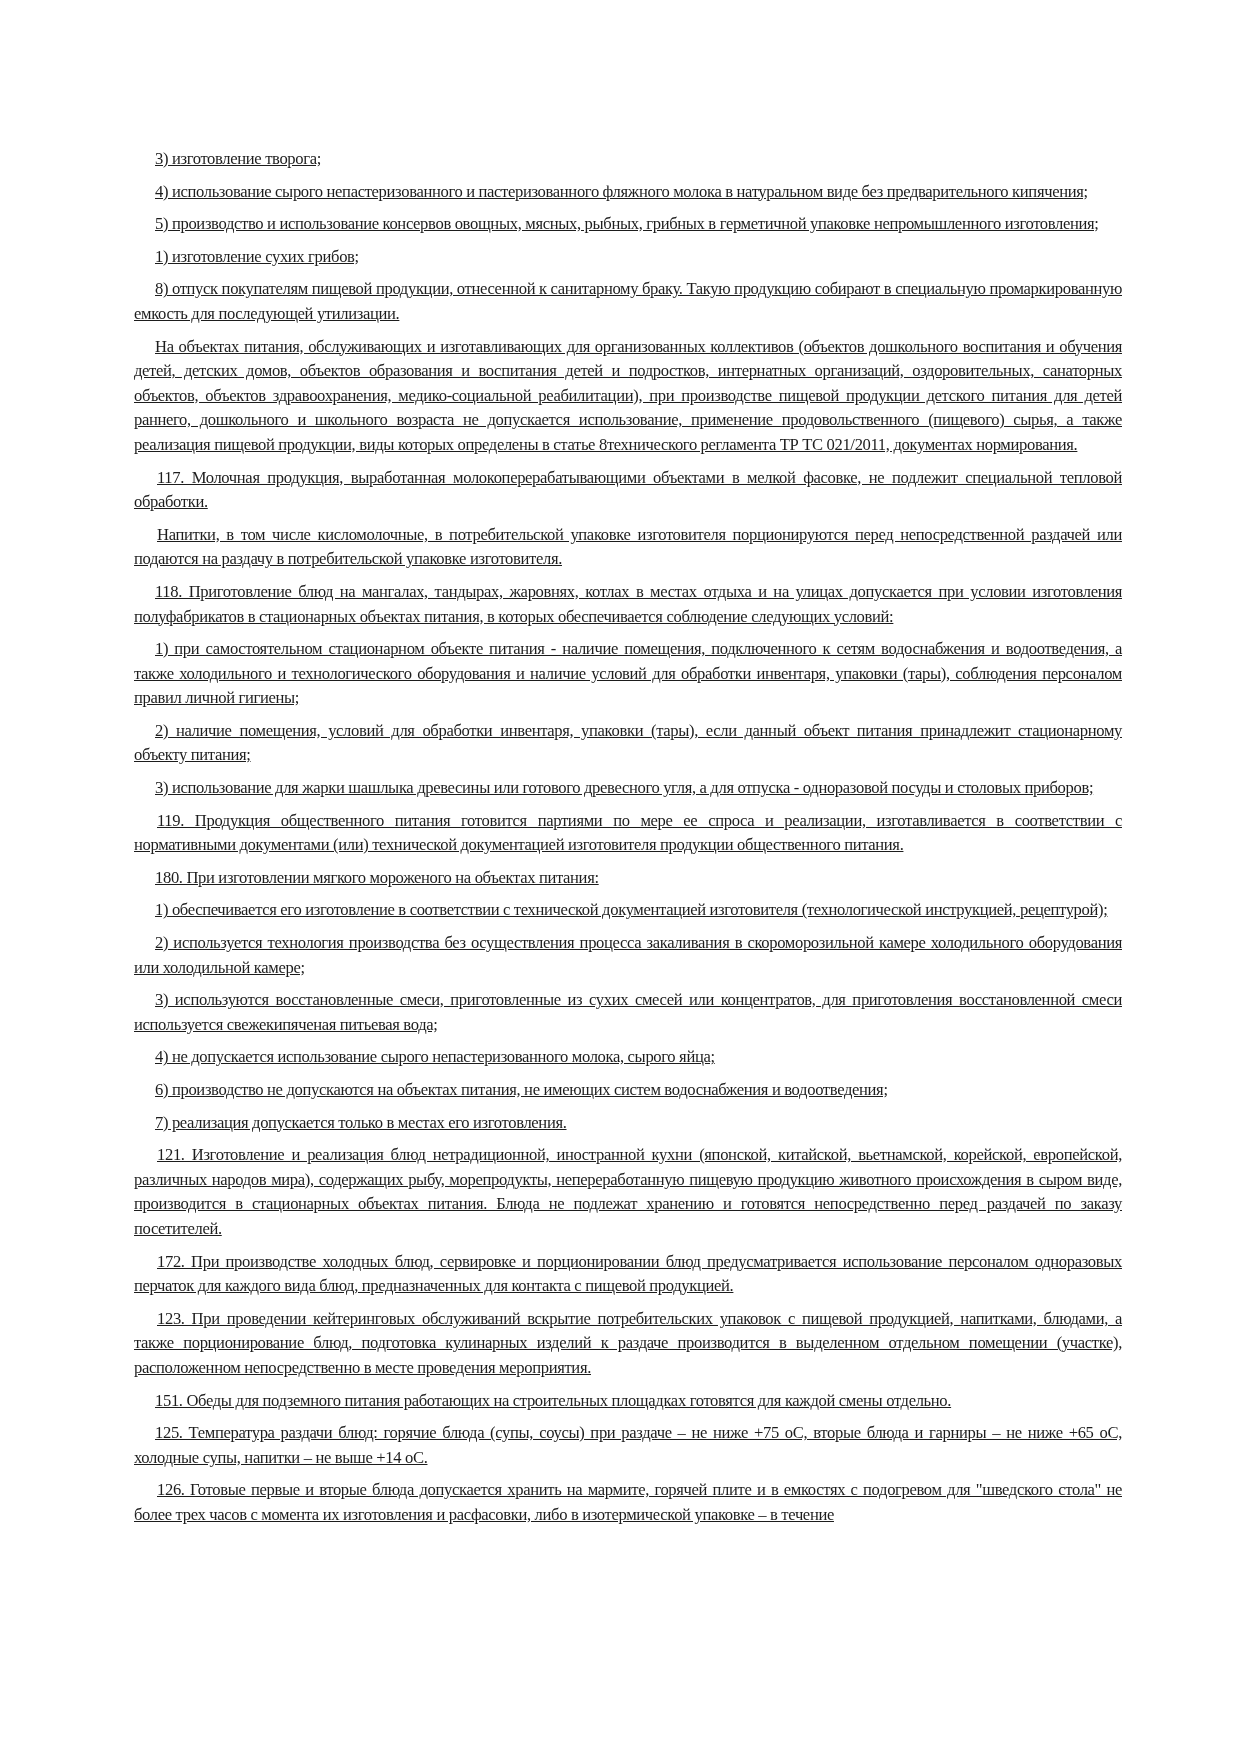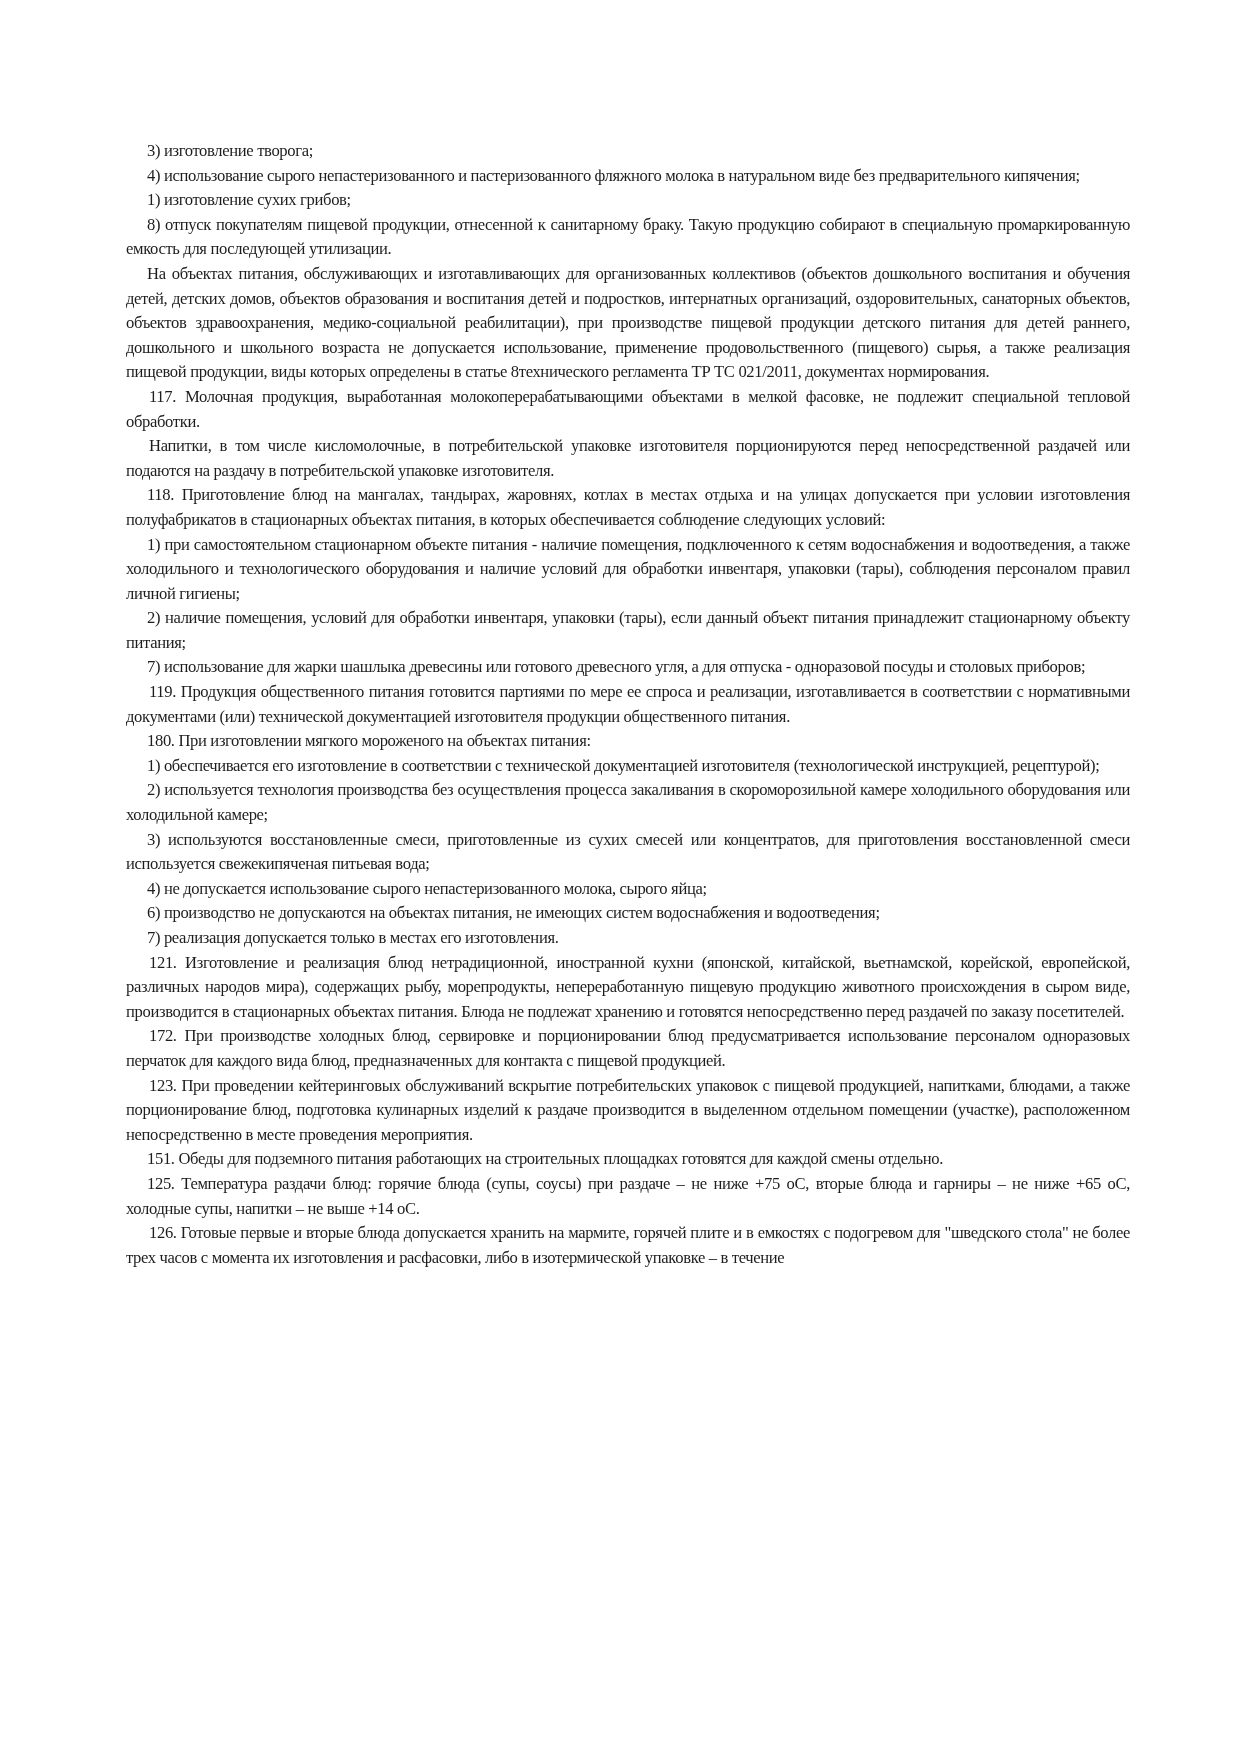--- a/index.html
+++ b/index.html
@@ -18,44 +18,46 @@
     left: 126px;
     top: 139px;
     width: 1004px;
     font-family: "Liberation Serif", serif;
     font-size: 16.6px;
     line-height: 24.6px;
     color: #1d1d1d;
     letter-spacing: -0.35px;
   }
   .para {
-    margin: 0;
+    margin: 8px;
     padding: 0;
     text-align: justify;
     text-indent: 21px;
+    text-decoration: underline;
   }
   .para.num {
     text-indent: 23px;
   }
 </style>
 </head>
 <body>
 
 <div class="page">
   <p class="para">3) изготовление творога;</p>
   <p class="para">4) использование сырого непастеризованного и пастеризованного фляжного молока в натуральном виде без предварительного кипячения;</p>
+  <p class="para">5) производство и использование консервов овощных, мясных, рыбных, грибных в герметичной упаковке непромышленного изготовления;</p>
   <p class="para">1) изготовление сухих грибов;</p>
   <p class="para">8) отпуск покупателям пищевой продукции, отнесенной к санитарному браку. Такую продукцию собирают в специальную промаркированную емкость для последующей утилизации.</p>
   <p class="para">На объектах питания, обслуживающих и изготавливающих для организованных коллективов (объектов дошкольного воспитания и обучения детей, детских домов, объектов образования и воспитания детей и подростков, интернатных организаций, оздоровительных, санаторных объектов, объектов здравоохранения, медико-социальной реабилитации), при производстве пищевой продукции детского питания для детей раннего, дошкольного и школьного возраста не допускается использование, применение продовольственного (пищевого) сырья, а также реализация пищевой продукции, виды которых определены в статье 8технического регламента ТР ТС 021/2011, документах нормирования.</p>
   <p class="para num">117. Молочная продукция, выработанная молокоперерабатывающими объектами в мелкой фасовке, не подлежит специальной тепловой обработки.</p>
   <p class="para num">Напитки, в том числе кисломолочные, в потребительской упаковке изготовителя порционируются перед непосредственной раздачей или подаются на раздачу в потребительской упаковке изготовителя.</p>
   <p class="para">118. Приготовление блюд на мангалах, тандырах, жаровнях, котлах в местах отдыха и на улицах допускается при условии изготовления полуфабрикатов в стационарных объектах питания, в которых обеспечивается соблюдение следующих условий:</p>
   <p class="para">1) при самостоятельном стационарном объекте питания - наличие помещения, подключенного к сетям водоснабжения и водоотведения, а также холодильного и технологического оборудования и наличие условий для обработки инвентаря, упаковки (тары), соблюдения персоналом правил личной гигиены;</p>
   <p class="para">2) наличие помещения, условий для обработки инвентаря, упаковки (тары), если данный объект питания принадлежит стационарному объекту питания;</p>
-  <p class="para">7) использование для жарки шашлыка древесины или готового древесного угля, а для отпуска - одноразовой посуды и столовых приборов;</p>
+  <p class="para">3) использование для жарки шашлыка древесины или готового древесного угля, а для отпуска - одноразовой посуды и столовых приборов;</p>
   <p class="para num">119. Продукция общественного питания готовится партиями по мере ее спроса и реализации, изготавливается в соответствии с нормативными документами (или) технической документацией изготовителя продукции общественного питания.</p>
   <p class="para">180. При изготовлении мягкого мороженого на объектах питания:</p>
   <p class="para">1) обеспечивается его изготовление в соответствии с технической документацией изготовителя (технологической инструкцией, рецептурой);</p>
   <p class="para">2) используется технология производства без осуществления процесса закаливания в скороморозильной камере холодильного оборудования или холодильной камере;</p>
   <p class="para">3) используются восстановленные смеси, приготовленные из сухих смесей или концентратов, для приготовления восстановленной смеси используется свежекипяченая питьевая вода;</p>
   <p class="para">4) не допускается использование сырого непастеризованного молока, сырого яйца;</p>
   <p class="para">6) производство не допускаются на объектах питания, не имеющих систем водоснабжения и водоотведения;</p>
   <p class="para">7) реализация допускается только в местах его изготовления.</p>
   <p class="para num">121. Изготовление и реализация блюд нетрадиционной, иностранной кухни (японской, китайской, вьетнамской, корейской, европейской, различных народов мира), содержащих рыбу, морепродукты, непереработанную пищевую продукцию животного происхождения в сыром виде, производится в стационарных объектах питания. Блюда не подлежат хранению и готовятся непосредственно перед раздачей по заказу посетителей.</p>
   <p class="para num">172. При производстве холодных блюд, сервировке и порционировании блюд предусматривается использование персоналом одноразовых перчаток для каждого вида блюд, предназначенных для контакта с пищевой продукцией.</p>

